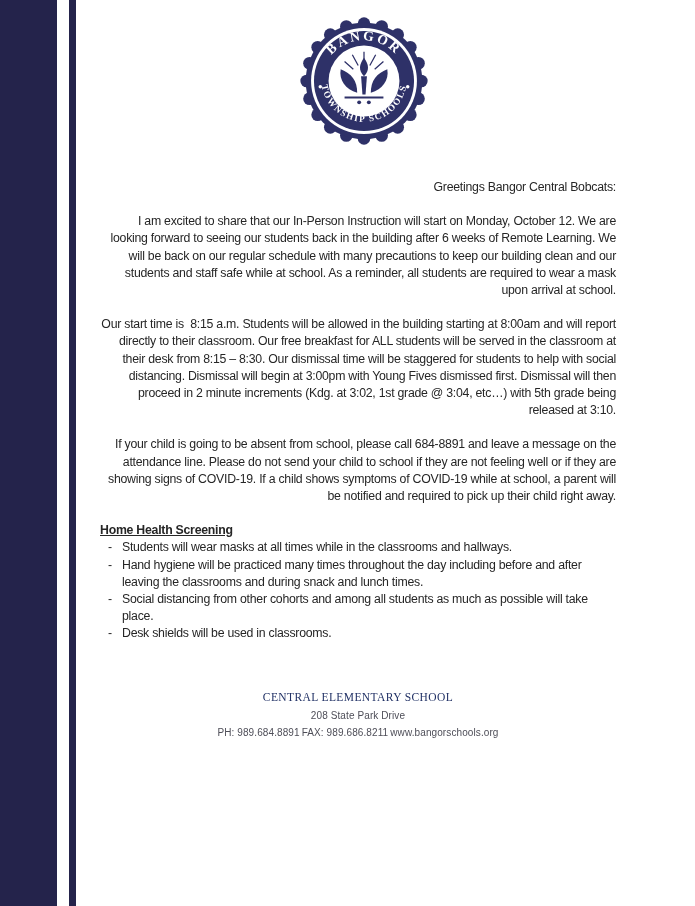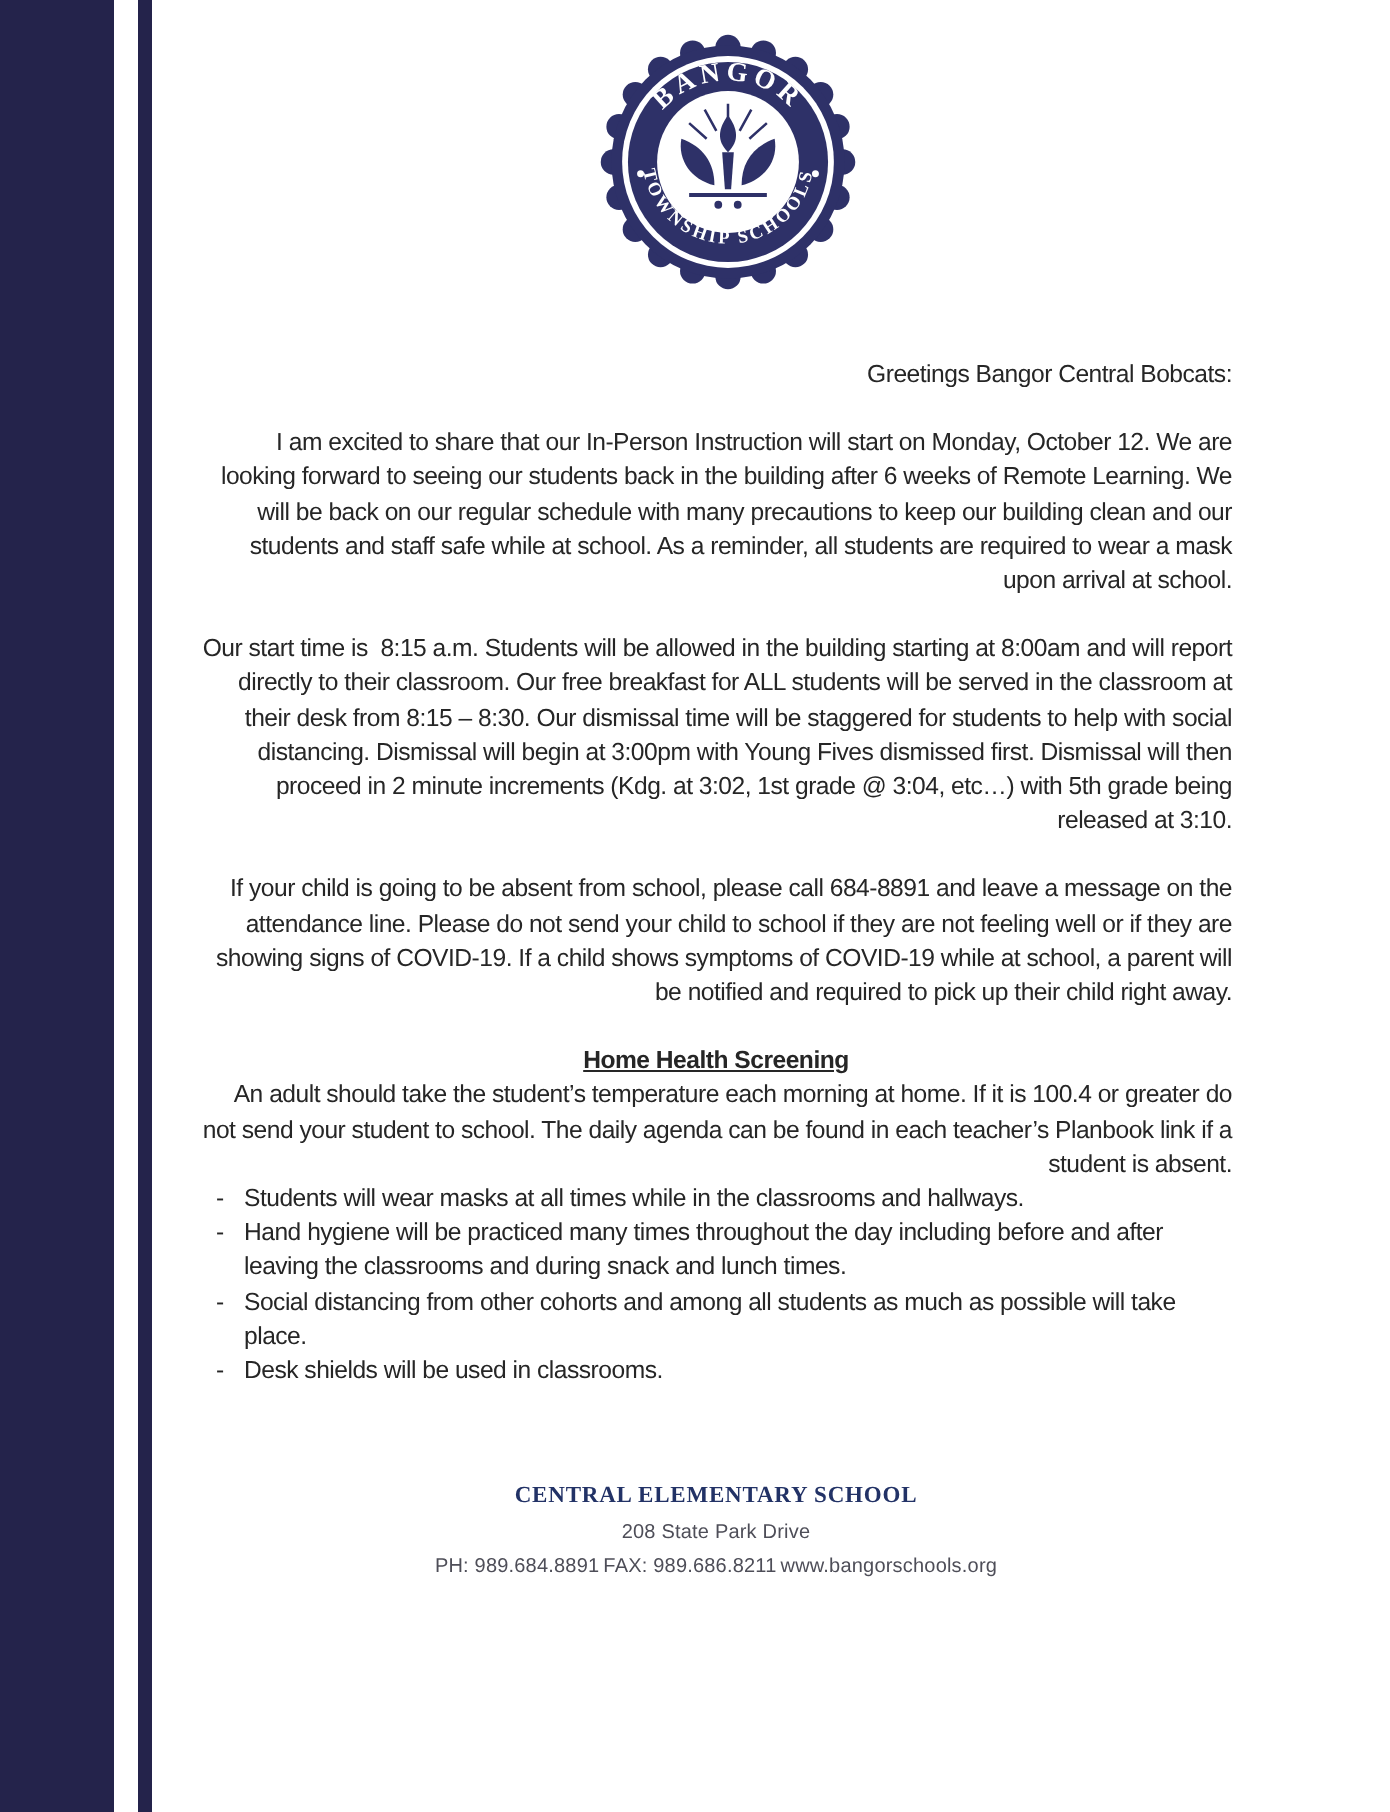--- a/index.html
+++ b/index.html
@@ -17,32 +17,32 @@
 
   .logo { position:absolute; left:296px; top:13px; width:136px; height:136px; }
 
   .content {
     position:absolute; left:100px; top:179px; width:516px;
     font-size:12.3px; line-height:17.2px; letter-spacing:-0.25px;
   }
   .para { white-space:pre-wrap; margin-bottom:17px;text-align:right; }
   .para b { letter-spacing:-0.25px; }
   .heading { font-weight:bold; text-decoration:underline; margin:0; }
-  .heading.screening { margin-top:8px;text-align:center; }
+  .heading.screening { margin-top:8px; }
   .tight { margin-bottom:0; }
 
   .bullet-list { margin:0; }
   .bullet { display:flex; }
   .bullet .marker { flex:0 0 22px; padding-left:8px; }
   .bullet .btext { flex:1; }
 
   .footer { margin-top:46px; text-align:center; }
   .school-name {
     font-family:"Liberation Serif", serif;
-    font-weight:bold; font-size:11.5px; letter-spacing:0.4px;
+    font-weight:normal; font-size:11.5px; letter-spacing:0.4px;
     color:#223266; margin-bottom:4px;
   }
   .addr { font-size:10px; line-height:11.8px; letter-spacing:0.1px; color:#4e4e58; }
   .contact {
     font-size:10px; color:#4e4e58; margin-top:2px;
     display:flex; justify-content:center; gap:2px; letter-spacing:0.1px;
   }
 </style>
 </head>
 <body>
@@ -112,21 +112,20 @@
 
   <p class="para">I am excited to share that our In-Person Instruction will start on Monday, October 12. We are looking forward to seeing our students back in the building after 6 weeks of Remote Learning. We will be back on our regular schedule with many precautions to keep our building clean and our students and staff safe while at school. As a reminder, all students are required to wear a mask upon arrival at school.</p>
 
   <p class="para">Our start time is  8:15 a.m. Students will be allowed in the building starting at 8:00am and will report directly to their classroom. Our free breakfast for ALL students will be served in the classroom at their desk from 8:15 – 8:30. Our dismissal time will be staggered for students to help with social distancing. Dismissal will begin at 3:00pm with Young Fives dismissed first. Dismissal will then proceed in 2 minute increments (Kdg. at 3:02, 1st grade @ 3:04, etc…) with 5th grade being released at 3:10.</p>
 
 
 
   <p class="para">If your child is going to be absent from school, please call 684-8891 and leave a message on the attendance line. Please do not send your child to school if they are not feeling well or if they are showing signs of COVID-19. If a child shows symptoms of COVID-19 while at school, a parent will be notified and required to pick up their child right away.</p>
 
   <p class="heading screening">Home Health Screening</p>
-  <p class="para tight">An adult should take the student’s temperature each morning at home. If it is 100.4 or greater do not send your student to school. The daily agenda can be found in each teacher’s Planbook link if a student is absent.</p>
 
 
   <div class="bullet-list">
     <div class="bullet">
       <span class="marker">-</span>
       <span class="btext">Students will wear masks at all times while in the classrooms and hallways.</span>
     </div>
     <div class="bullet">
       <span class="marker">-</span>
       <span class="btext">Hand hygiene will be practiced many times throughout the day including before and after leaving the classrooms and during snack and lunch times.</span>

